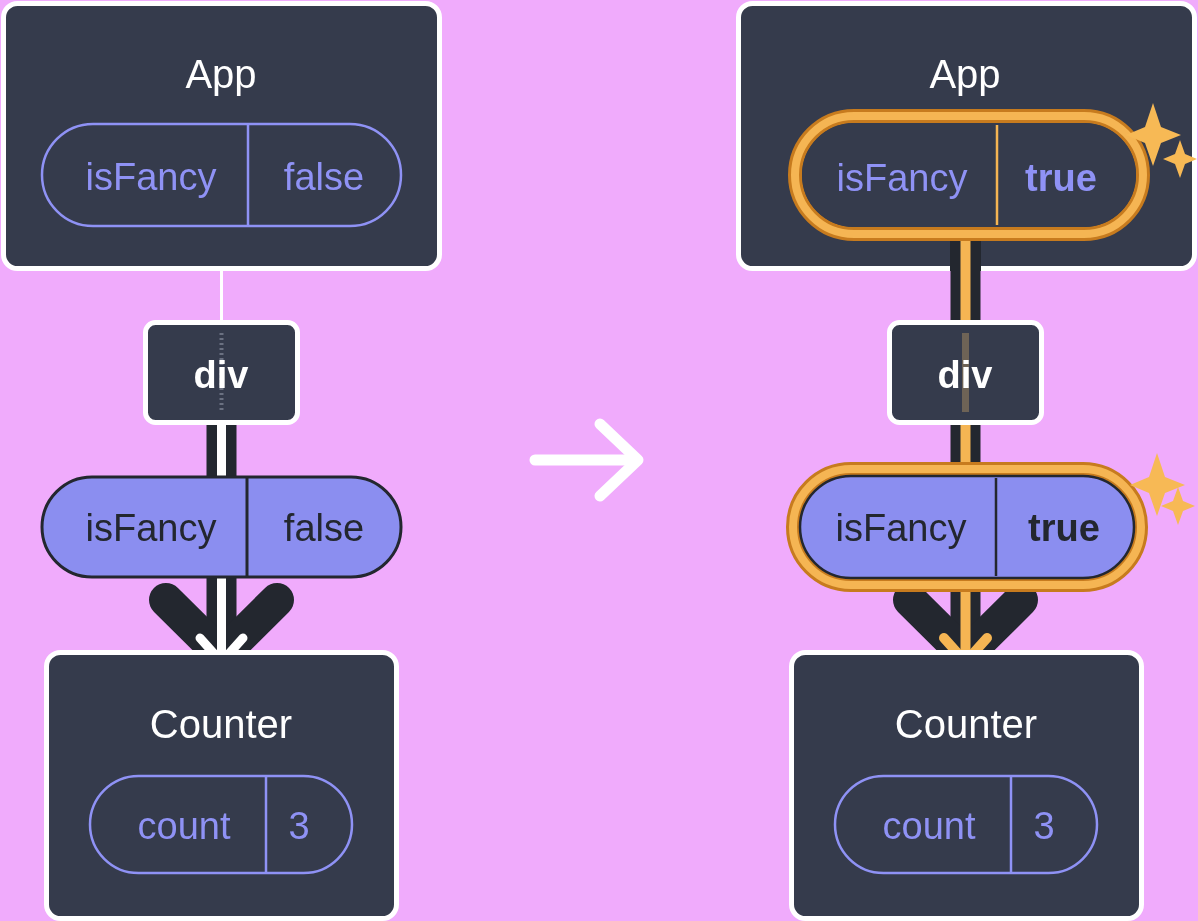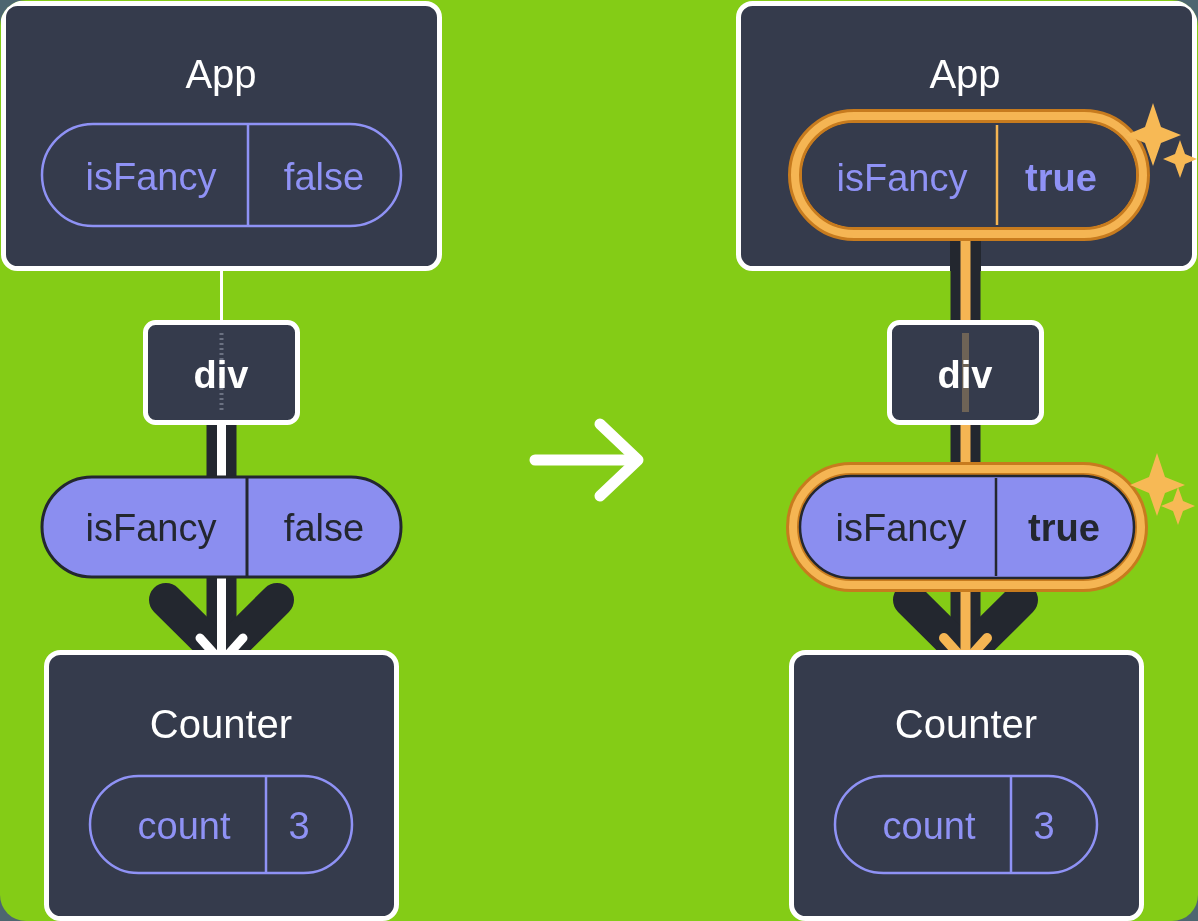--- a/index.html
+++ b/index.html
@@ -7,23 +7,22 @@
     padding: 0;
     background: #4d6670;
   }
   body {
     font-family: "Liberation Sans", sans-serif;
   }
   #stage {
     position: relative;
     width: 1198px;
     height: 921px;
-    background: #84cc16;
+    background: #f0abfc;
     overflow: hidden;
-    border-radius: 26px;
   }
   #stage svg.layer {
     position: absolute;
     left: 0;
     top: 0;
     width: 1198px;
     height: 921px;
     display: block;
   }
   text { user-select: none; }

